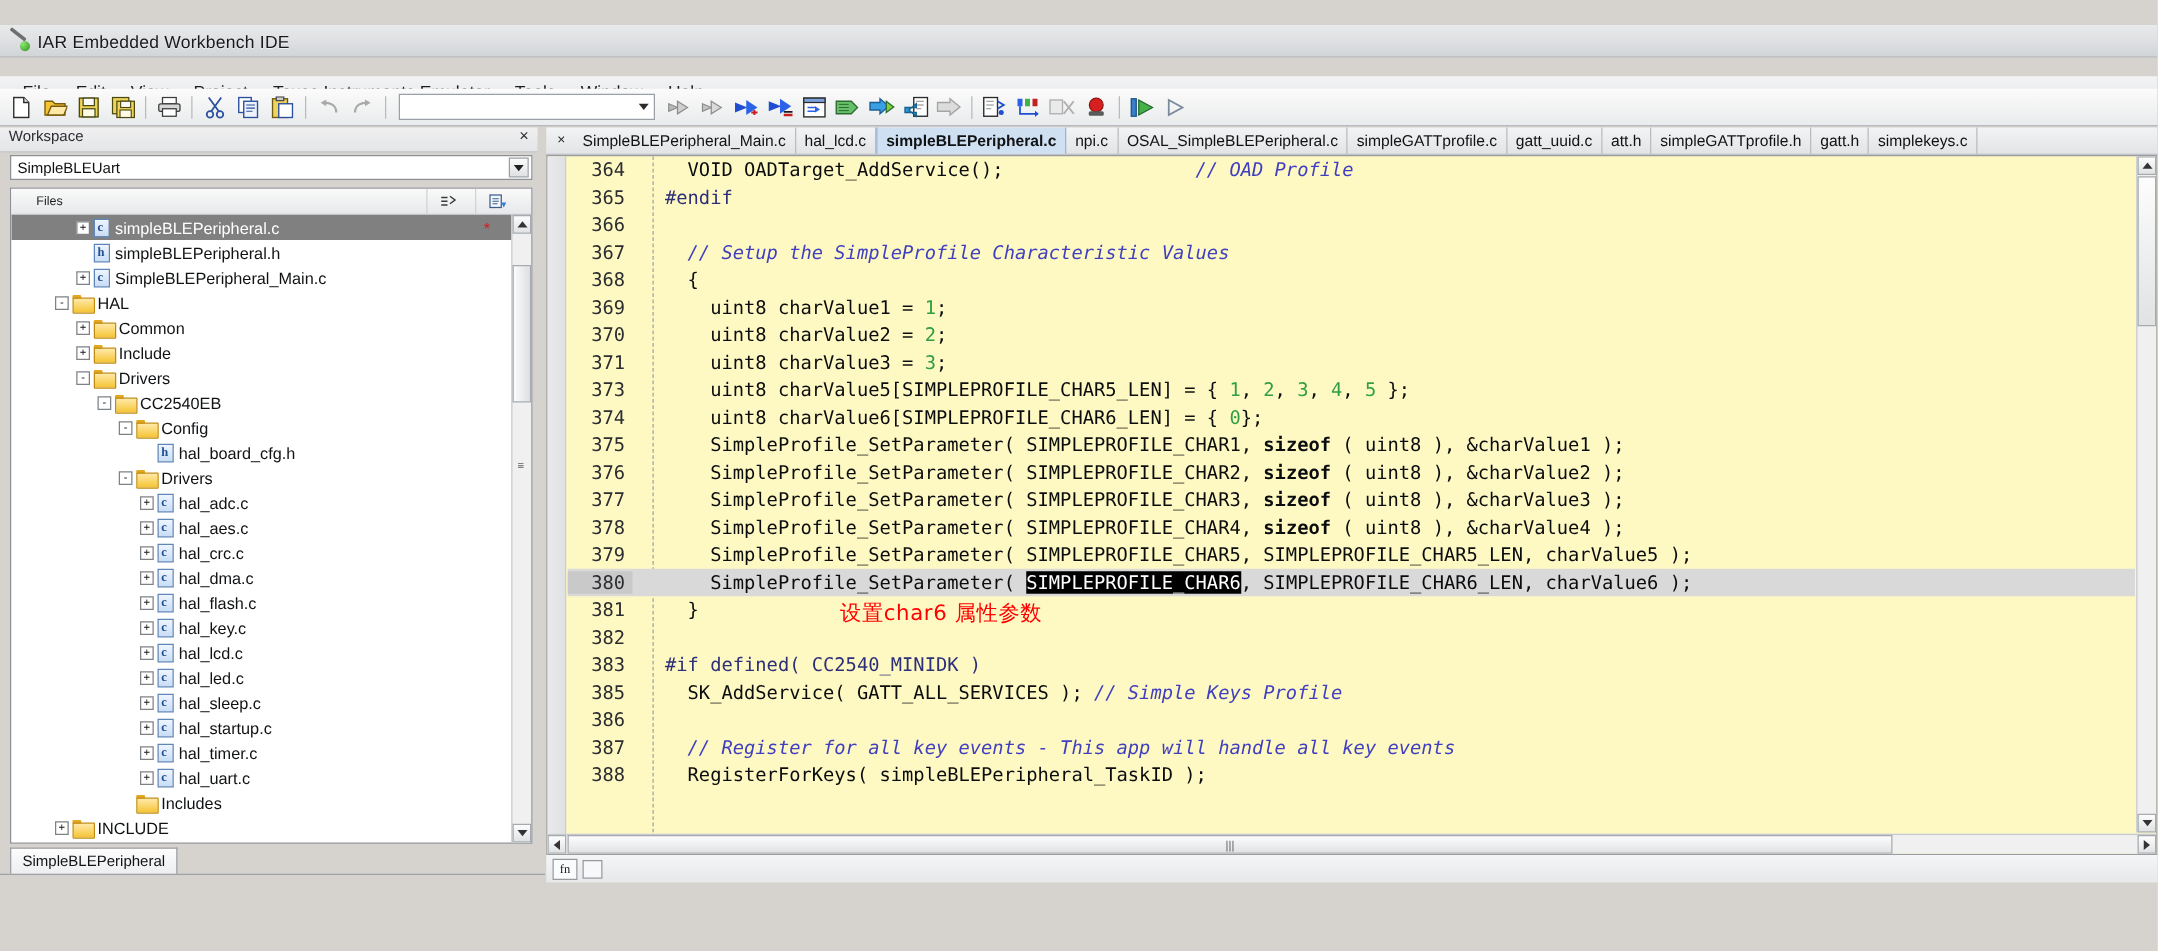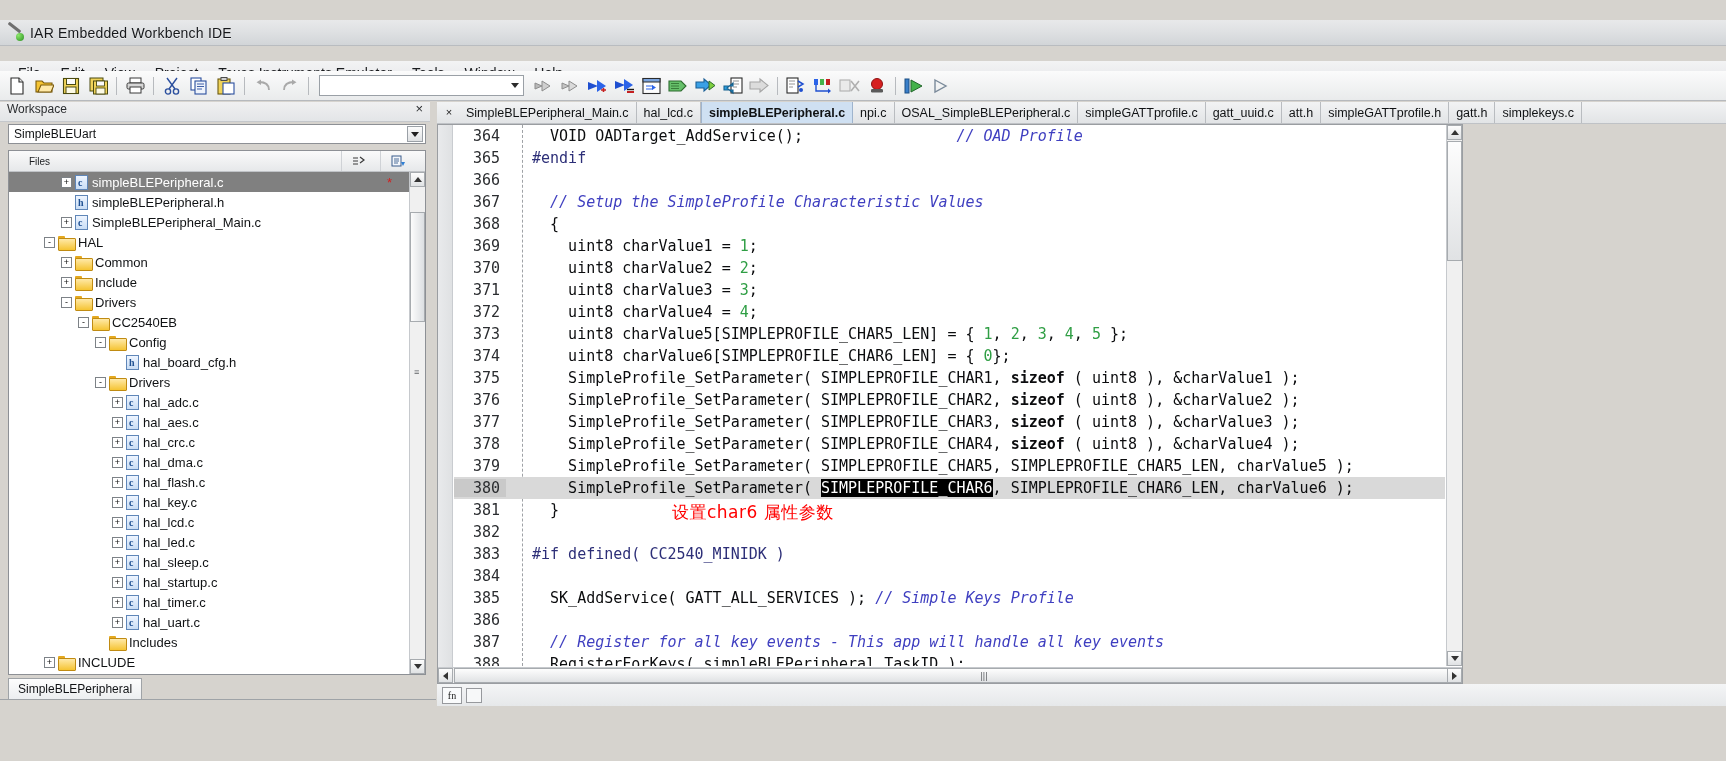--- a/index.html
+++ b/index.html
@@ -164,22 +164,22 @@
   .etab.active {
     background: #cfe0f2; font-weight: bold; border-left: 1px solid #9fb4cd;
     border-right: 1px solid #9fb4cd;
   }
   .ed-close {
     position: absolute; left: 440px; top: 84px; width: 18px; height: 16px;
     display:flex; align-items:center; justify-content:center; font-size: 11px; color:#222;
   }
 
   .editor {
-    position: absolute; left: 437px; top: 104px; width: 1026px; height: 560px;
-    background: #ffffff; border: 1px solid #9a9da1; overflow: hidden;
+    position: absolute; left: 437px; top: 104px; width: 1289px; height: 560px;
+    background: #fef9c3; border: 1px solid #9a9da1; overflow: hidden;
   }
   .gutter-strip {
     position: absolute; left: 0; top: 0; width: 15px; height: 100%;
     background: linear-gradient(to right,#e9eaec,#dfe1e3); border-right: 1px solid #c9ccd0;
   }
   .code-area { position: absolute; left: 16px; top: 0; right: 17px; bottom: 17px; overflow: hidden; }
   .cline {
     position: relative; height: 22px; display: flex; align-items: center;
     font-family: "DejaVu Sans Mono", monospace; font-size: 15px; color: #0b0c0e;
     white-space: pre;
@@ -688,33 +688,31 @@
     <div class="code-area" id="code-area">
       <div class="dashed-margin"></div>
     <div class="cline"><span class="lnum">364</span><span class="ctext"><span>  VOID OADTarget_AddService();                 </span><span class="cmt">// OAD Profile</span></span></div>
         <div class="cline"><span class="lnum">365</span><span class="ctext"><span class="kw-pp">#endif</span></span></div>
         <div class="cline"><span class="lnum">366</span><span class="ctext"><span></span></span></div>
         <div class="cline"><span class="lnum">367</span><span class="ctext"><span>  </span><span class="cmt">// Setup the SimpleProfile Characteristic Values</span></span></div>
         <div class="cline"><span class="lnum">368</span><span class="ctext"><span>  {</span></span></div>
         <div class="cline"><span class="lnum">369</span><span class="ctext"><span>    uint8 charValue1 = </span><span class="num">1</span><span>;</span></span></div>
         <div class="cline"><span class="lnum">370</span><span class="ctext"><span>    uint8 charValue2 = </span><span class="num">2</span><span>;</span></span></div>
         <div class="cline"><span class="lnum">371</span><span class="ctext"><span>    uint8 charValue3 = </span><span class="num">3</span><span>;</span></span></div>
-        <div class="cline"><span class="lnum">372</span><span class="ctext"><span>    uint8 charValue4 = </span><span class="num">4</span><span>;</span></span></div>
         <div class="cline"><span class="lnum">373</span><span class="ctext"><span>    uint8 charValue5[SIMPLEPROFILE_CHAR5_LEN] = { </span><span class="num">1</span><span>, </span><span class="num">2</span><span>, </span><span class="num">3</span><span>, </span><span class="num">4</span><span>, </span><span class="num">5</span><span> };</span></span></div>
         <div class="cline"><span class="lnum">374</span><span class="ctext"><span>    uint8 charValue6[SIMPLEPROFILE_CHAR6_LEN] = { </span><span class="num">0</span><span>};</span></span></div>
         <div class="cline"><span class="lnum">375</span><span class="ctext"><span>    SimpleProfile_SetParameter( SIMPLEPROFILE_CHAR1, </span><span class="bold">sizeof</span><span> ( uint8 ), &amp;charValue1 );</span></span></div>
         <div class="cline"><span class="lnum">376</span><span class="ctext"><span>    SimpleProfile_SetParameter( SIMPLEPROFILE_CHAR2, </span><span class="bold">sizeof</span><span> ( uint8 ), &amp;charValue2 );</span></span></div>
         <div class="cline"><span class="lnum">377</span><span class="ctext"><span>    SimpleProfile_SetParameter( SIMPLEPROFILE_CHAR3, </span><span class="bold">sizeof</span><span> ( uint8 ), &amp;charValue3 );</span></span></div>
         <div class="cline"><span class="lnum">378</span><span class="ctext"><span>    SimpleProfile_SetParameter( SIMPLEPROFILE_CHAR4, </span><span class="bold">sizeof</span><span> ( uint8 ), &amp;charValue4 );</span></span></div>
         <div class="cline"><span class="lnum">379</span><span class="ctext"><span>    SimpleProfile_SetParameter( SIMPLEPROFILE_CHAR5, SIMPLEPROFILE_CHAR5_LEN, charValue5 );</span></span></div>
         <div class="cline cur"><span class="lnum">380</span><span class="ctext"><span>    SimpleProfile_SetParameter( </span><span class="hl-sel">SIMPLEPROFILE_CHAR6</span><span>, SIMPLEPROFILE_CHAR6_LEN, charValue6 );</span></span></div>
         <div class="cline"><span class="lnum">381</span><span class="ctext"><span>  }</span></span><span class="zh-note" style="color: rgb(255, 0, 0);">设置char6 属性参数</span></div>
         <div class="cline"><span class="lnum">382</span><span class="ctext"><span></span></span></div>
         <div class="cline"><span class="lnum">383</span><span class="ctext"><span class="kw-pp">#if defined( CC2540_MINIDK )</span></span></div>
-        <div class="cline"><span class="lnum">384</span><span class="ctext"><span></span></span></div>
         <div class="cline"><span class="lnum">385</span><span class="ctext"><span>  SK_AddService( GATT_ALL_SERVICES ); </span><span class="cmt">// Simple Keys Profile</span></span></div>
         <div class="cline"><span class="lnum">386</span><span class="ctext"><span></span></span></div>
         <div class="cline"><span class="lnum">387</span><span class="ctext"><span>  </span><span class="cmt">// Register for all key events - This app will handle all key events</span></span></div>
         <div class="cline"><span class="lnum">388</span><span class="ctext"><span>  RegisterForKeys( simpleBLEPeripheral_TaskID );</span></span></div>
       </div>
     <div class="ed-vsb">
       <div class="sb-btn" style="left:0;top:0;width:15px;height:15px;">
           <i class="tri-up"></i>
         </div>
       <div class="sb-btn" style="left:0;top:16px;width:15px;height:120px;"></div>

